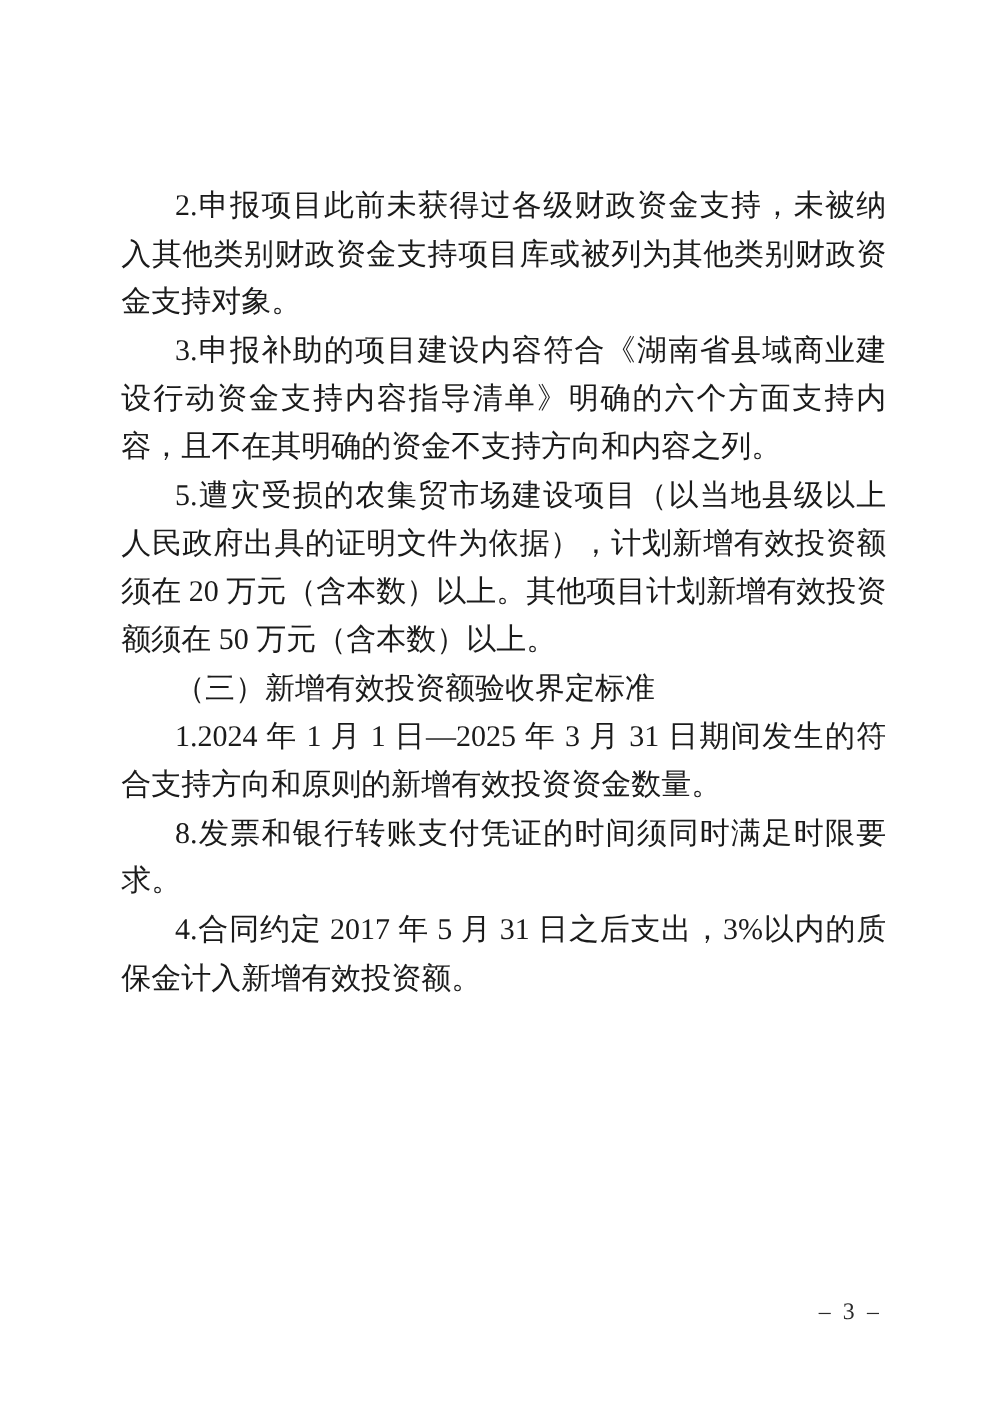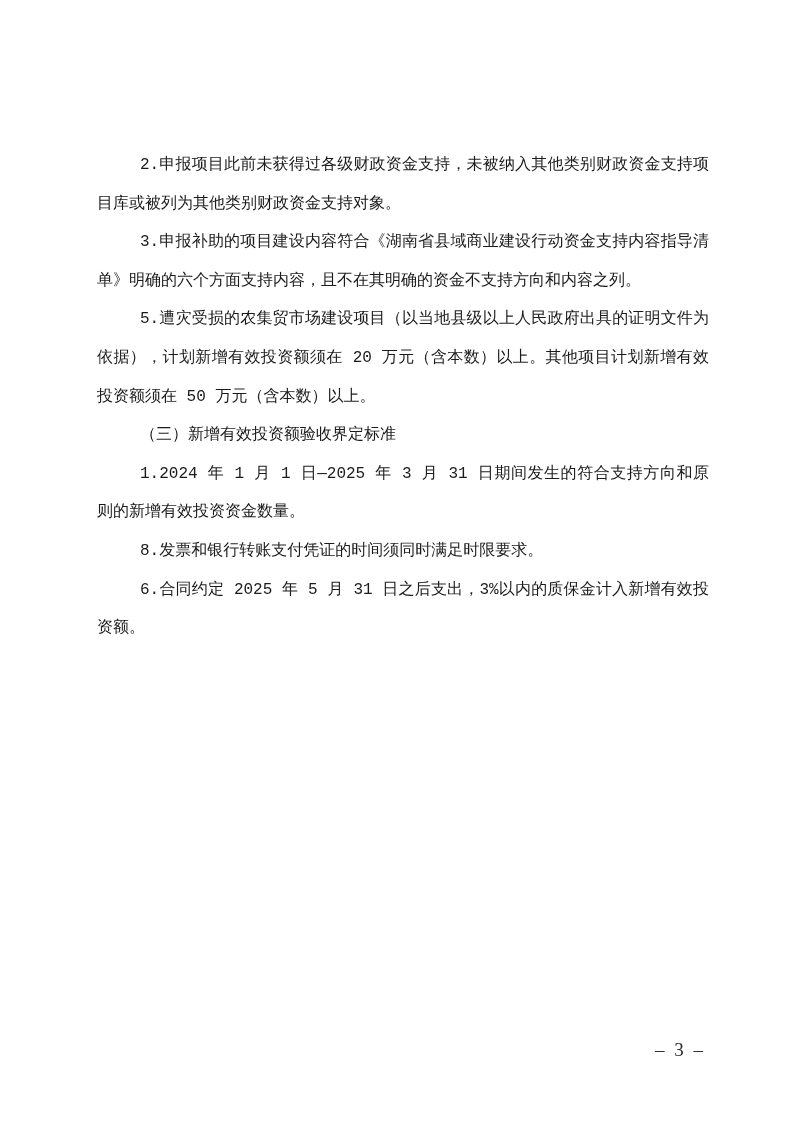--- a/index.html
+++ b/index.html
@@ -22,27 +22,26 @@
   }
   .doc-body {
     position: absolute;
     left: 97px;
     top: 146px;
     width: 612px;
   }
   p.para {
     margin: 0;
     padding: 0;
-    font-size: 16px;
+    font-size: 24px;
     line-height: 38.6px;
     text-align: justify;
     text-justify: inter-ideograph;
     text-indent: 43px;
     word-break: break-all;
-    font-family: Liberation Mono, monospace;
   }
   .run { font-weight: normal; }
   .run.bold { font-weight: 700; }
   .page-footer {
     position: absolute;
     left: 97px;
     top: 1036px;
     width: 606px;
     text-align: right;
     font-size: 19px;
@@ -55,16 +54,16 @@
 <body>
 
 <div class="page">
   <div class="doc-body">
       <p class="para"><span class="run">2.申报项目此前未获得过各级财政资金支持，未被纳入其他类别财政资金支持项目库或被列为其他类别财政资金支持对象。</span></p>
       <p class="para"><span class="run">3.申报补助的项目建设内容符合《湖南省县域商业建设行动资金支持内容指导清单》明确的六个方面支持内容，且不在其明确的资金不支持方向和内容之列。</span></p>
       <p class="para"><span class="run">5.遭灾受损的农集贸市场建设项目（以当地县级以上人民政府出具的证明文件为依据），计划新增有效投资额须在 20 万元（含本数）以上。其他项目计划新增有效投资额须在 50 万元（含本数）以上。</span></p>
       <p class="para"><span class="run">（三）新增有效投资额验收界定标准</span></p>
       <p class="para"><span class="run">1.2024 年 1 月 1 日—2025 年 3 月 31 日期间发生的符合支持方向和原则的新增有效投资资金数量。</span></p>
       <p class="para"><span class="run">8.发票和银行转账支付凭证的时间须同时满足时限要求。</span></p>
-      <p class="para"><span class="run">6.合同约定 2025 年 5 月 31 日之后支出，3%以内的质保金计入新增有效投资额。</span></p>
+      <p class="para"><span class="run">4.合同约定 2017 年 5 月 31 日之后支出，3%以内的质保金计入新增有效投资额。</span></p>
     </div>
   <div class="page-footer">– 3 –</div>
 </div>
 
 </body></html>

